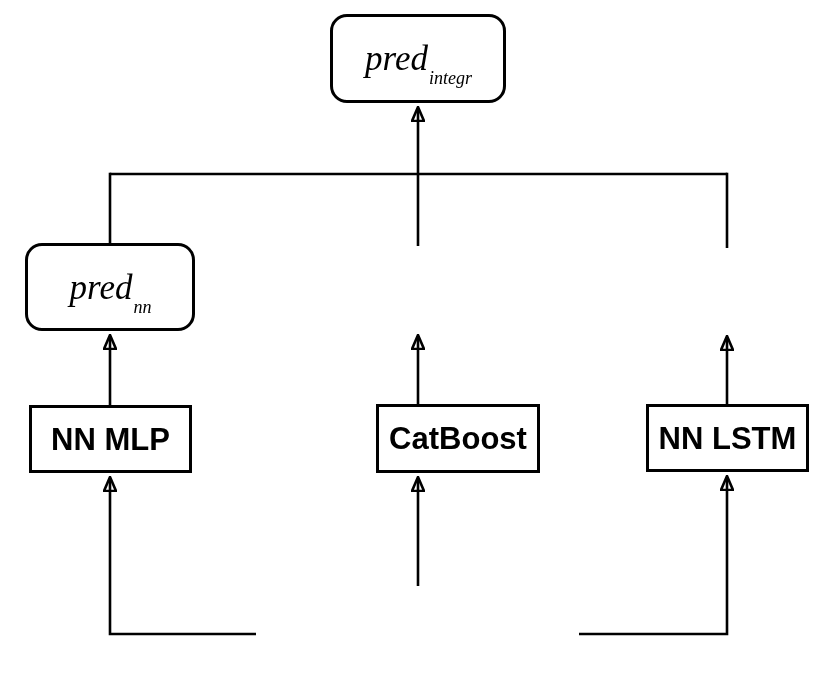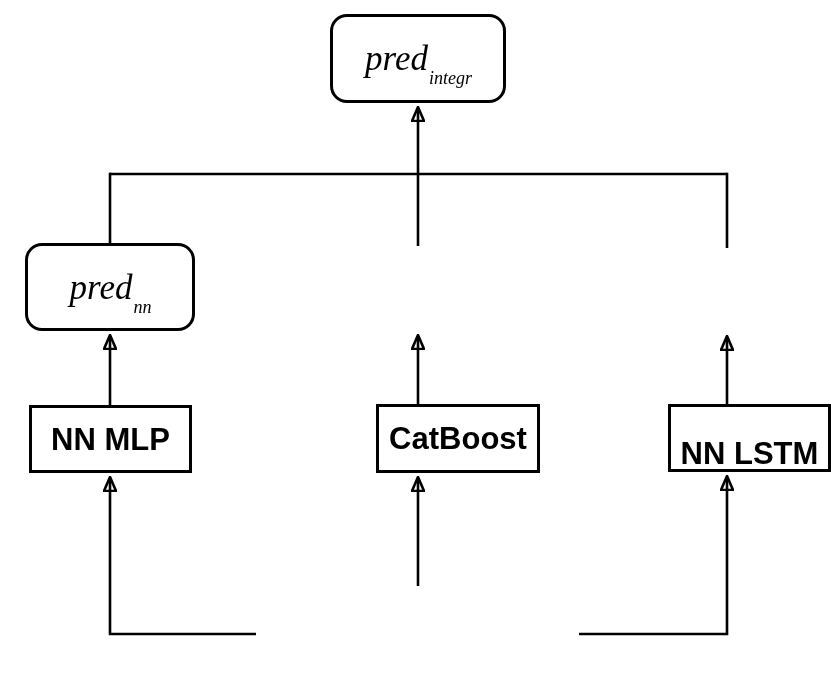--- a/index.html
+++ b/index.html
@@ -65,21 +65,21 @@
     line-height: 1;
     white-space: nowrap;
   }
   
   #n-pred-integr { left: 330px; top: 14px;  width: 176px; height: 89px; }
   #n-pred-nn     { left: 25px;  top: 243px; width: 170px; height: 88px; }
   #n-pred-cb     { left: 332px; top: 243px; width: 172px; height: 88px; }
   #n-pred-lstm   { left: 642px; top: 244px; width: 170px; height: 88px; }
   #n-nn-mlp      { left: 29px;  top: 405px; width: 163px; height: 68px; }
   #n-catboost    { left: 336px; top: 404px; width: 164px; height: 69px; margin-left: 40px; }
-  #n-nn-lstm     { left: 668px; top: 404px; width: 163px; height: 68px; align-items: flex-end; }
+  #n-nn-lstm     { left: 646px; top: 404px; width: 163px; height: 68px; }
   #n-train-data  { left: 253px; top: 584px; width: 329px; height: 94px; }
 </style>
 </head>
 <body>
 
 <div class="canvas">
 
   <svg class="connectors" viewBox="0 0 831 700" xmlns="http://www.w3.org/2000/svg" aria-hidden="true">
     <defs>
       <marker id="arrowhead" markerUnits="userSpaceOnUse" markerWidth="16" markerHeight="14" viewBox="0 0 16 14" refX="14" refY="7" orient="auto">

